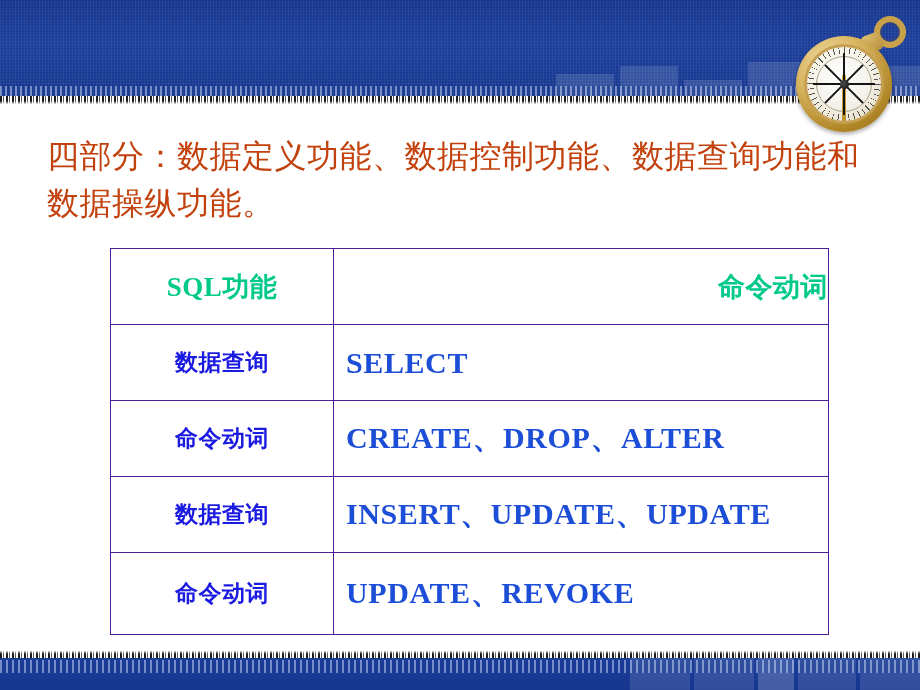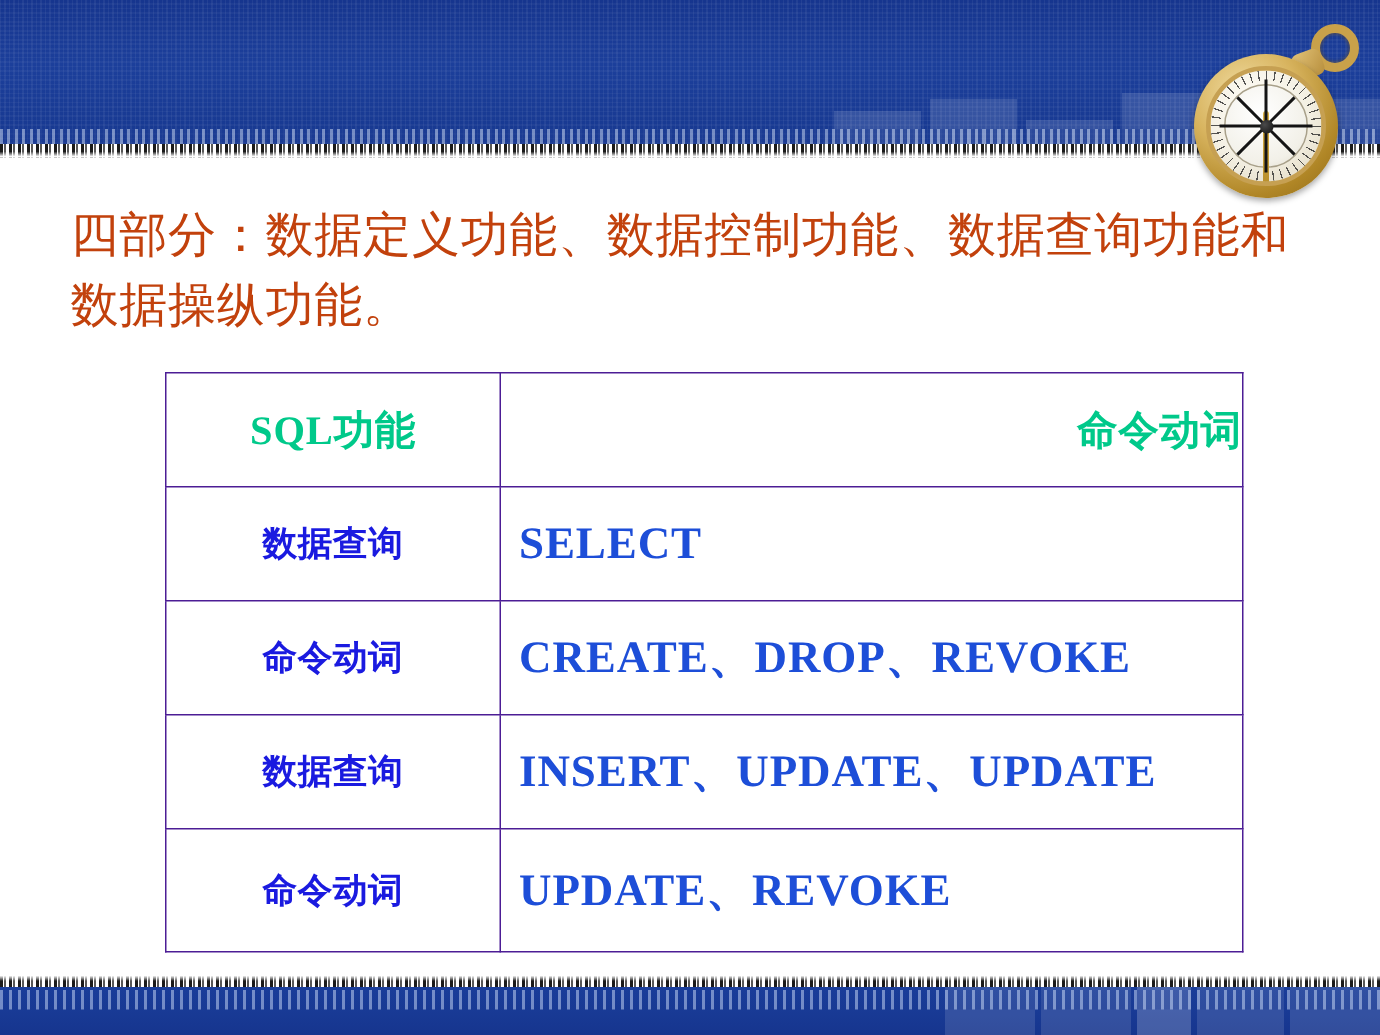--- a/index.html
+++ b/index.html
@@ -322,21 +322,21 @@
         </td>
         <td class="c2">
           <span class="cell-val">SELECT</span>
         </td>
       </tr>
       <tr class="body">
         <td class="c1">
           <span class="cell-key">命令动词</span>
         </td>
         <td class="c2">
-          <span class="cell-val">CREATE、DROP、REVOKE</span>
+          <span class="cell-val">CREATE、DROP、ALTER</span>
         </td>
       </tr>
       <tr class="body">
         <td class="c1">
           <span class="cell-key">数据查询</span>
         </td>
         <td class="c2">
           <span class="cell-val">INSERT、UPDATE、UPDATE</span>
         </td>
       </tr>

